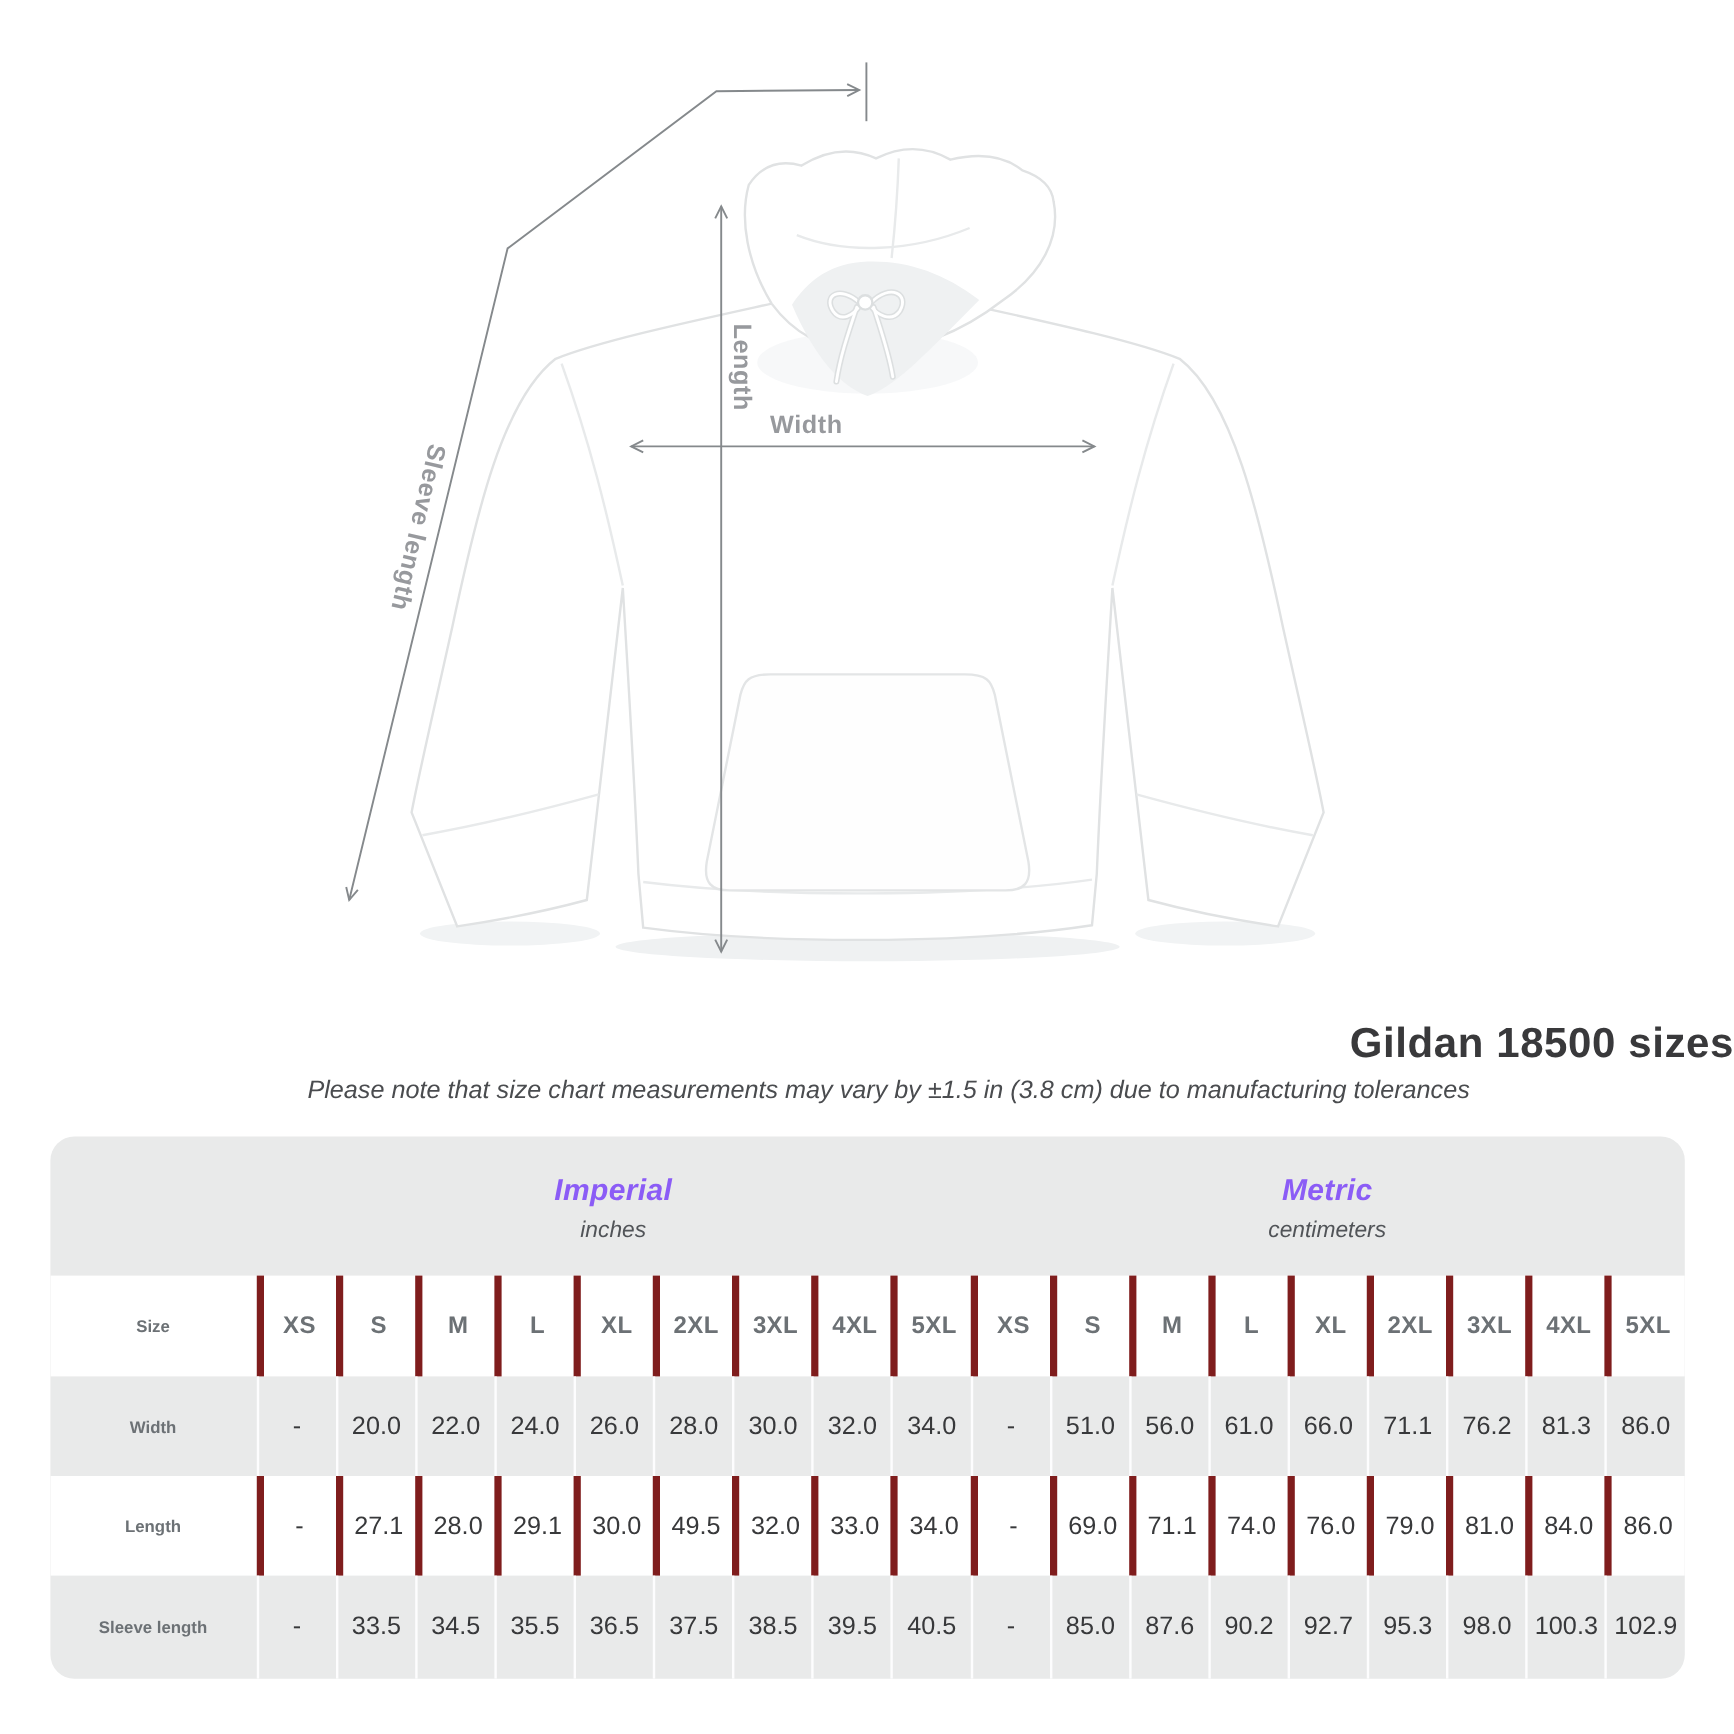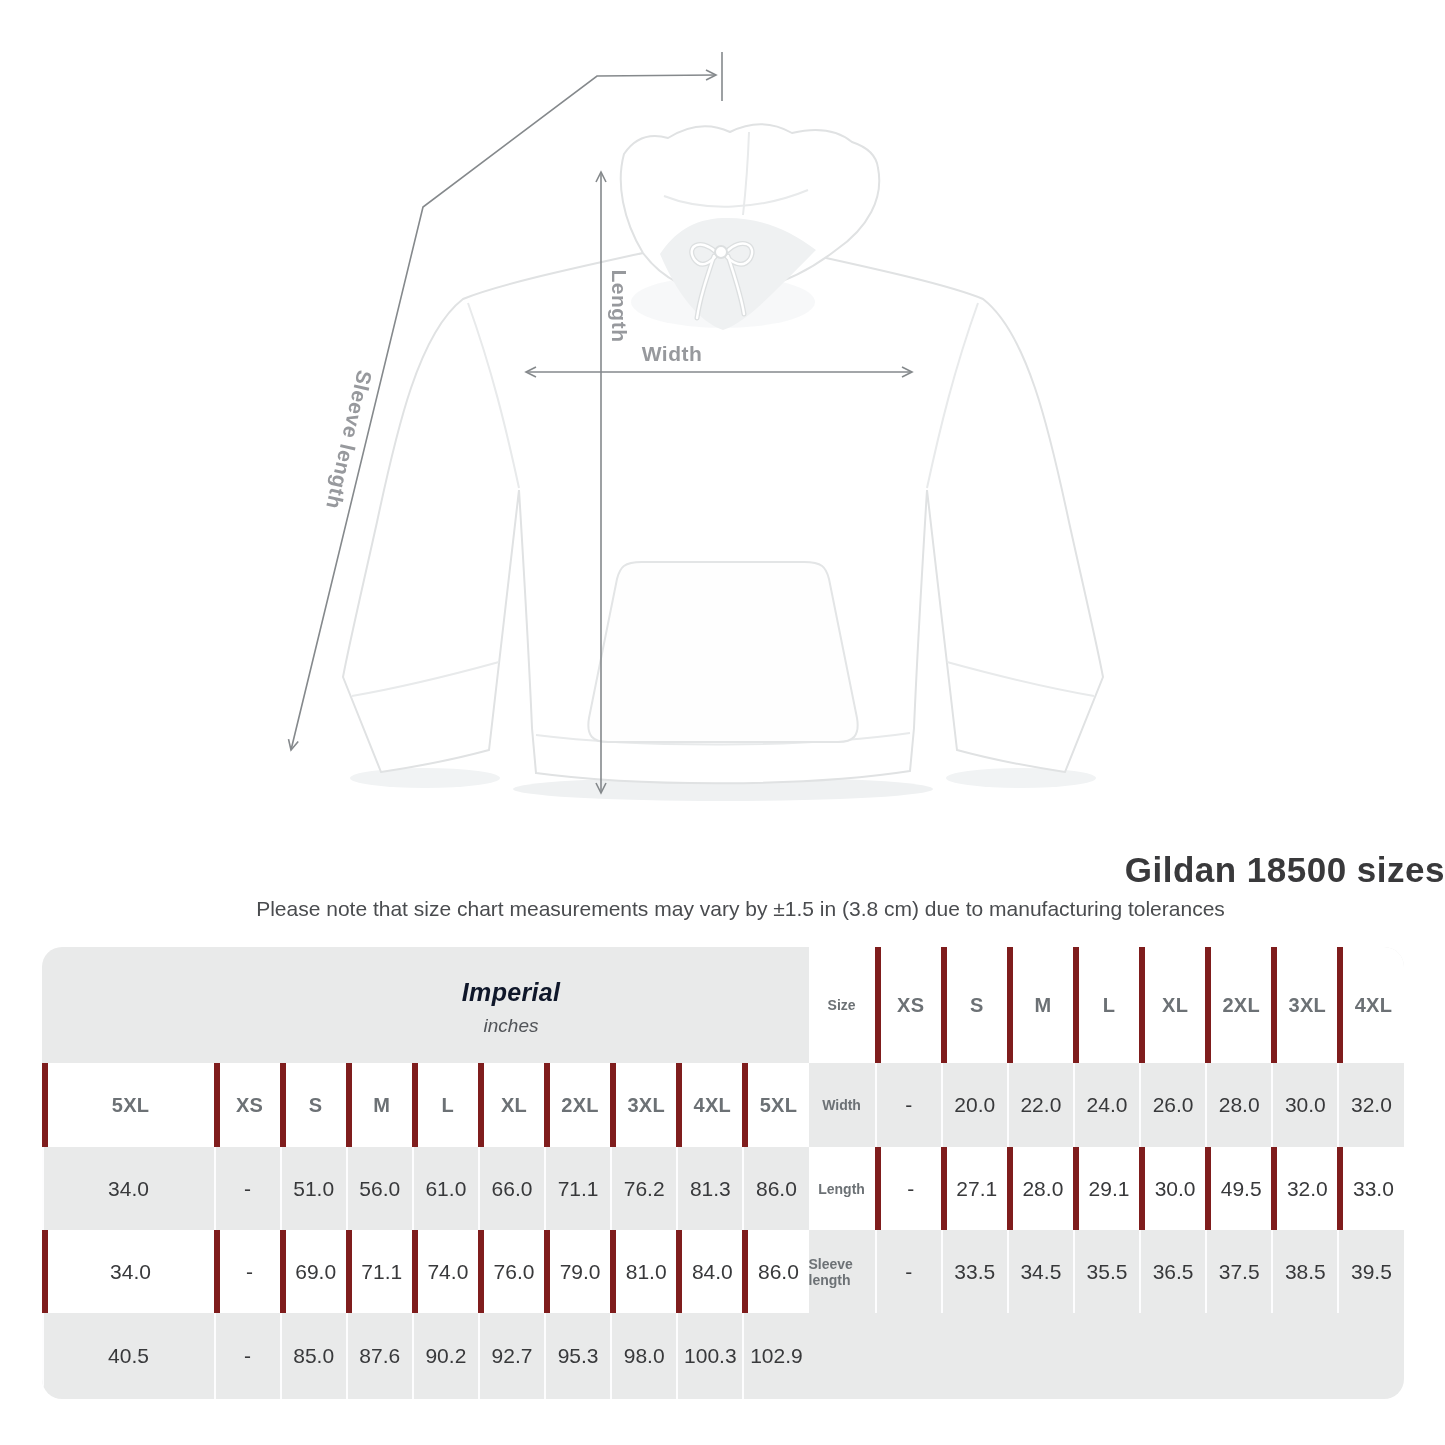--- a/index.html
+++ b/index.html
@@ -3,29 +3,29 @@
 <meta charset="utf-8">
 <style>
   html,body{margin:0;padding:0;background:#ffffff;}
   body{width:1445px;font-family:"Liberation Sans",sans-serif;-webkit-font-smoothing:antialiased;}
   .stage{position:relative;width:1445px;height:1445px;background:#fff;overflow:hidden;}
   .figure-svg{display:block;width:1445px;height:830px;}
 
   .page-title{margin:22px 0 0 0;text-align:right;font-size:35px;line-height:36px;
     font-weight:bold;color:#39393b;letter-spacing:.5px;}
   .page-subtitle{margin:9px 0 0 0;text-align:center;font-size:21px;line-height:24px;
-    color:#4a4c4f;padding-left:36px;}
+    font-style:italic;color:#4a4c4f;padding-left:36px;}
 
   .size-table{width:1362px;margin:26px auto 0;background:#e9eaea;border-radius:20px;
     overflow:hidden;display:grid;grid-template-columns:172px repeat(18,1fr);
     grid-template-rows:116px 84px 83px 83px 86px;}
   .gcorner{grid-column:span 1;}
   .ghead{grid-column:span 9;display:flex;flex-direction:column;align-items:center;
     justify-content:center;padding-top:4px;}
-  .ghead .gt{font-size:25px;font-weight:bold;font-style:italic;color:#0f172a;letter-spacing:.3px;}
+  .ghead .gt{font-size:25px;font-weight:bold;font-style:italic;color:#8b5cf6;letter-spacing:.3px;}
   .ghead .gu{margin-top:8px;font-size:19px;font-style:italic;color:#515458;}
 
   .tc{display:flex;align-items:center;justify-content:center;min-width:0;}
   .rw{background:#ffffff;border-left:6px solid #7f1d1d;}
   .rg{border-left:2px solid #fdfdfe;}
   .first{border-left:none;}
   .lab{font-size:14px;font-weight:bold;color:#6c7175;}
   .szh{font-size:20px;font-weight:bold;color:#6c7175;letter-spacing:.3px;}
   .val{font-size:21px;color:#38393b;}
 
@@ -109,20 +109,24 @@
 
   <h1 class="page-title">Gildan 18500 sizes</h1>
   <p class="page-subtitle">Please note that size chart measurements may vary by ±1.5 in (3.8 cm) due to manufacturing tolerances</p>
 
   <div class="size-table">
 
     <div class="gcorner"></div>
     <div class="ghead">
       <div class="gt">Imperial</div>
       <div class="gu">inches</div>
+    </div>
+    <div class="ghead">
+      <div class="gt">Metric</div>
+      <div class="gu">centimeters</div>
     </div>
 
     <div class="tc rw first lab">Size</div>
     <div class="tc rw szh">XS</div>
     <div class="tc rw szh">S</div>
     <div class="tc rw szh">M</div>
     <div class="tc rw szh">L</div>
     <div class="tc rw szh">XL</div>
     <div class="tc rw szh">2XL</div>
     <div class="tc rw szh">3XL</div>

